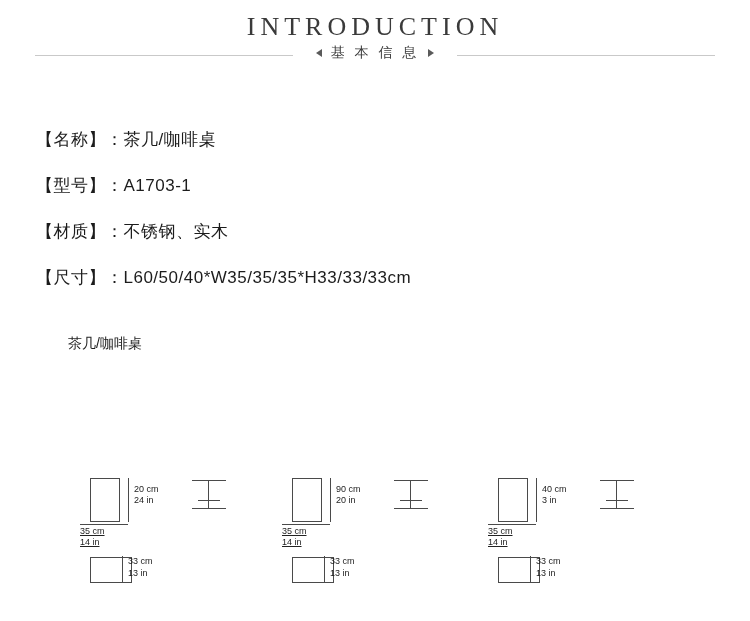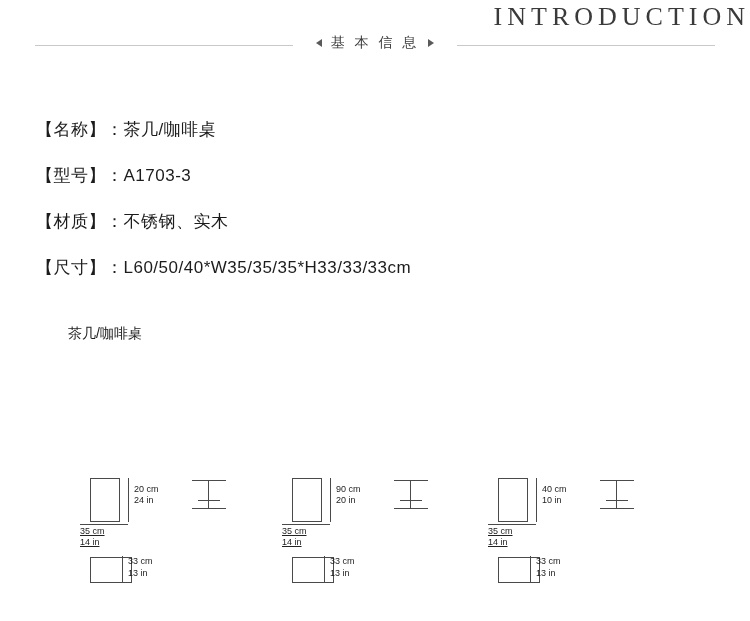--- a/index.html
+++ b/index.html
@@ -11,21 +11,22 @@
     height: 621px;
     background: #ffffff;
     font-family: "Liberation Sans", sans-serif;
     color: #222;
     overflow: hidden;
     position: relative;
   }
 
   
   .header {
-    text-align: right;
+    padding-top: 10px;
+    text-align: center;
   }
   .header-title {
     font-family: "Liberation Serif", serif;
     font-size: 26px;
     letter-spacing: 5px;
     color: #3a3a3a;
     line-height: 1.3;
   }
   .header-rule-wrap {
     position: relative;
@@ -259,21 +260,21 @@
       <span class="arrow right-arrow"></span>
     </div>
   </div>
 </div>
 
 <div class="specs">
   <div class="spec-row">
     <span class="spec-label">【名称】：</span><span class="spec-value">茶几/咖啡桌</span>
   </div>
   <div class="spec-row">
-    <span class="spec-label">【型号】：</span><span class="spec-value">A1703-3</span>
+    <span class="spec-label">【型号】：</span><span class="spec-value">A1703-1</span>
   </div>
   <div class="spec-row">
     <span class="spec-label">【材质】：</span><span class="spec-value">不锈钢、实木</span>
   </div>
   <div class="spec-row">
     <span class="spec-label">【尺寸】：</span><span class="spec-value">L60/50/40*W35/35/35*H33/33/33cm</span>
   </div>
 </div>
 
 <div class="product-name">茶几/咖啡桌</div>
@@ -343,21 +344,21 @@
       <div class="bottom-bar"></div>
     </div>
   </div>
 
   <div class="diagram-group g3">
     <div class="box box-top"></div>
     <div class="dim-vert">
       <div class="tick"></div>
       <div class="txt">
         <span>40 cm</span><br>
-        <span>10 in</span>
+        <span>3 in</span>
       </div>
     </div>
     <div class="dim-horz">
       <div class="line"></div>
       <div class="txt">
         <span>35 cm</span><br>
         <span>14 in</span>
       </div>
     </div>
     <div class="box box-bottom"></div>

